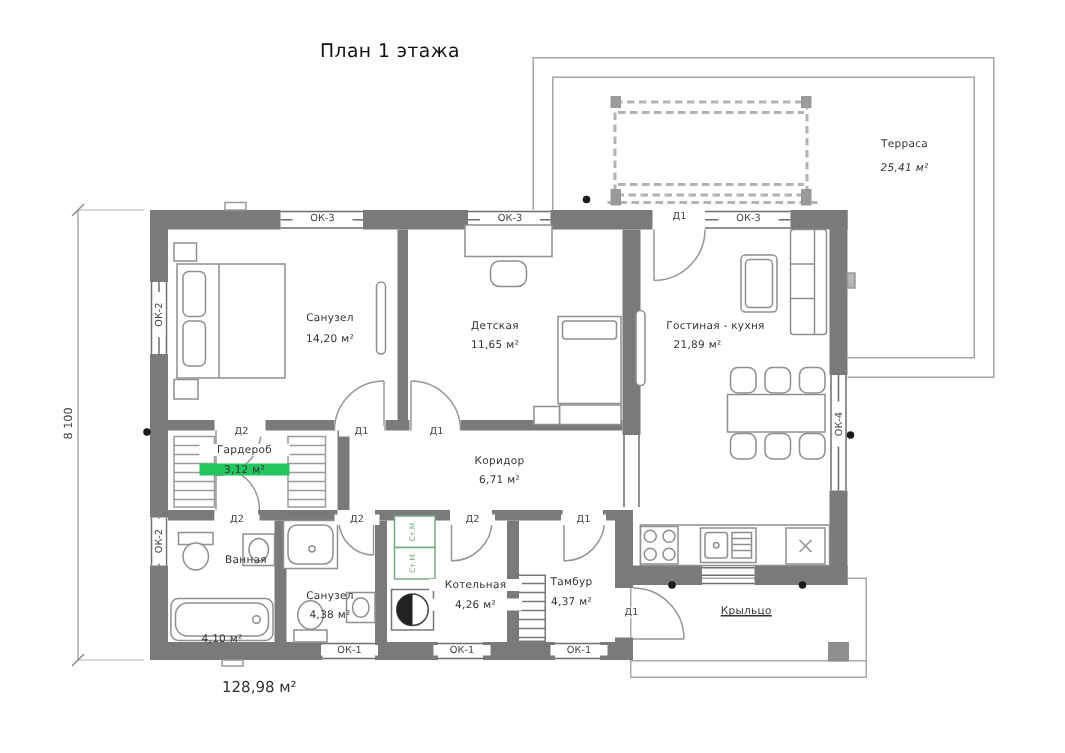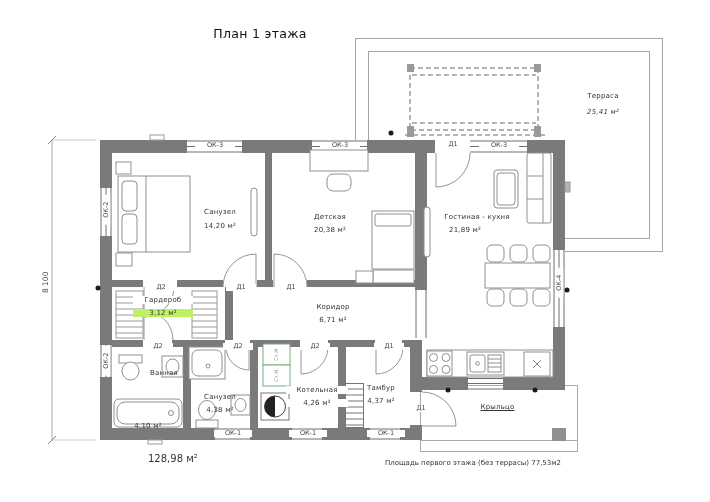--- a/index.html
+++ b/index.html
@@ -329,27 +329,27 @@
 
   <div class="lbl title" style="left:210px;top:27px;width:100px;">План 1 этажа</div>
 
   <div class="lbl room" style="left:572px;top:92px;width:62px;text-align:center;">Терраса</div>
   <div class="lbl room" style="left:572px;top:108px;width:62px;font-style:italic;">25,41 м²</div>
 
   <div class="lbl room" style="left:190px;top:208px;width:60px;">Санузел</div>
   <div class="lbl room" style="left:190px;top:222px;width:60px;">14,20 м²</div>
 
   <div class="lbl room" style="left:300px;top:213px;width:60px;">Детская</div>
-  <div class="lbl room" style="left:300px;top:226px;width:60px;">20,38 м²</div>
+  <div class="lbl room" style="left:300px;top:226px;width:60px;">11,65 м²</div>
 
   <div class="lbl room" style="left:432px;top:213px;width:90px;">Гостиная - кухня</div>
   <div class="lbl room" style="left:420px;top:226px;width:90px;">21,89 м²</div>
 
   <div class="lbl room" style="left:133px;top:296px;width:60px;background:#fff;">Гардероб</div>
-  <div class="lbl room" style="left:133px;top:309px;width:60px;background:#bef264;">3,12 м²</div>
+  <div class="lbl room" style="left:133px;top:309px;width:60px;background:#22c55e;">3,12 м²</div>
 
   <div class="lbl room" style="left:303px;top:303px;width:60px;text-align:center;">Коридор</div>
   <div class="lbl room" style="left:303px;top:316px;width:60px;">6,71 м²</div>
 
   <div class="lbl room" style="left:118px;top:369px;width:60px;text-align:right;">Ванная</div>
   <div class="lbl room" style="left:118px;top:390px;width:60px;margin-top:32px;">4,10 м²</div>
 
   <div class="lbl room" style="left:191px;top:393px;width:58px;">Санузел</div>
   <div class="lbl room" style="left:191px;top:406px;width:58px;">4,38 м²</div>
 
@@ -382,15 +382,14 @@
 
   <div class="lbl olabel" style="left:214px;top:430px;width:36px;">ОК-1</div>
   <div class="lbl olabel" style="left:289px;top:430px;width:36px;">ОК-1</div>
   <div class="lbl olabel" style="left:367px;top:430px;width:36px;">ОК-1</div>
 
   <div class="lbl wash v" style="left:262px;top:351px;width:29px;">Ст.М.</div>
   <div class="lbl wash v" style="left:262px;top:372px;width:29px;">Ст.М.</div>
 
   <div class="lbl dim v" style="left:26px;top:278px;width:40px;">8 100</div>
   <div class="lbl note" style="left:148px;top:453px;width:100px;font-size:10px;">128,98 м²</div>
-  <div class="lbl note" style="left:385px;top:459px;width:220px;">Площадь первого этажа (без террасы)  77,53м2</div>
 
 </div>
 
 </body></html>

